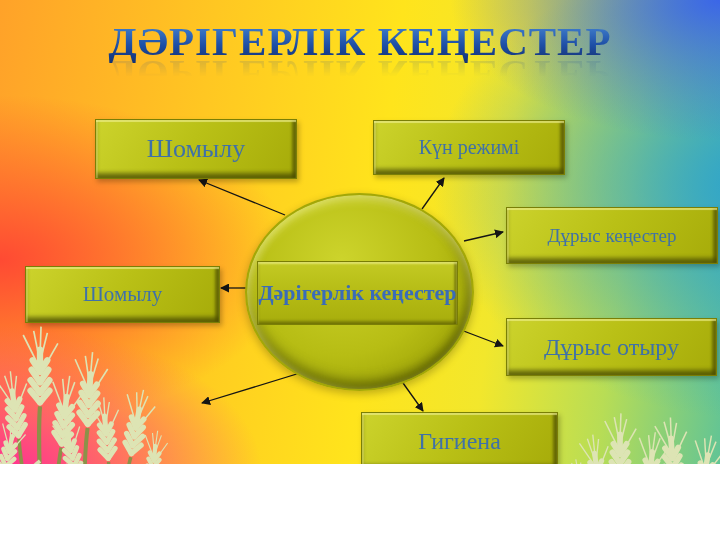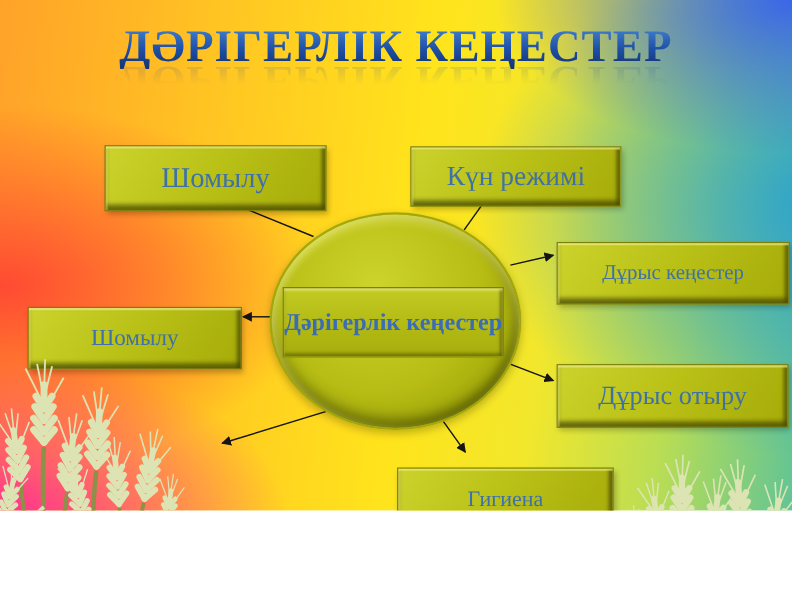--- a/index.html
+++ b/index.html
@@ -39,29 +39,29 @@
   .node{
     position:absolute;z-index:2;display:flex;align-items:center;justify-content:center;
     background:linear-gradient(125deg,#ccd32c 0%,#b9c016 48%,#a6ab09 100%);
     border:1px solid #7a7f05;
     box-shadow:
       inset 0 2px 1px rgba(255,255,160,.6),
       inset 2px 0 1px rgba(255,255,160,.3),
       inset -4px 0 3px rgba(70,72,0,.6),
       inset 0 -5px 4px rgba(58,60,0,.65),
       2px 3px 5px rgba(0,0,0,.25);
-    color:#3f71a8;text-align:center;margin-top:13px;
+    color:#3f71a8;text-align:center;
   }
   .n0{left:95px;top:119px;width:200px;height:58px;font-size:26px;}
-  .n1{left:373px;top:120px;width:190px;height:53px;font-size:25px;}
+  .n1{left:373px;top:120px;width:190px;height:53px;font-size:20px;}
   .n2{left:506px;top:207px;width:210px;height:55px;font-size:19px;}
   .n3{left:506px;top:318px;width:209px;height:56px;font-size:24px;justify-content:center;}
   .n4{left:25px;top:266px;width:193px;height:55px;font-size:21px;}
   .n5{left:88px;top:402px;width:196px;height:59px;font-size:20px;}
-  .n6{left:361px;top:412px;width:195px;height:57px;font-size:20px;}
+  .n6{left:361px;top:412px;width:195px;height:57px;font-size:24px;}
   
   .center-ellipse{
     position:absolute;left:245px;top:193px;width:225px;height:194px;z-index:2;border-radius:50%;
     background:radial-gradient(ellipse at 42% 34%,#cdd42c 0%,#b7bd14 52%,#9aa005 85%,#868c00 100%);
     border:2px solid #a3a708;
     box-shadow:
       inset 0 5px 9px rgba(255,255,150,.55),
       inset 4px 0 7px rgba(255,255,150,.25),
       inset 0 -8px 12px rgba(55,58,0,.55),
       inset -5px 0 8px rgba(70,72,0,.4),

